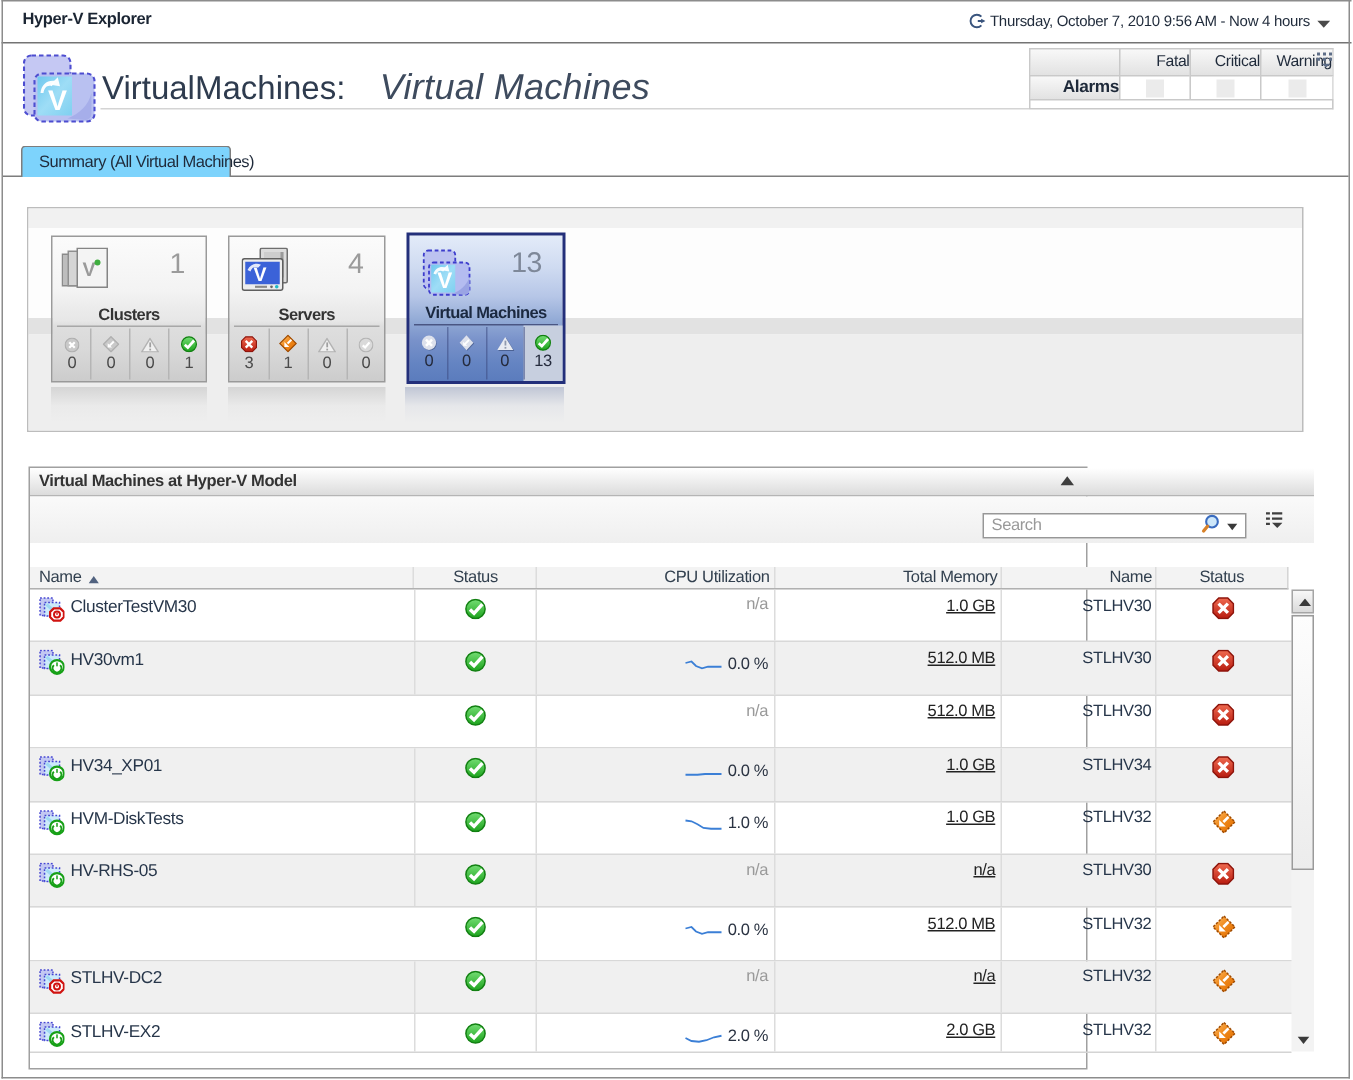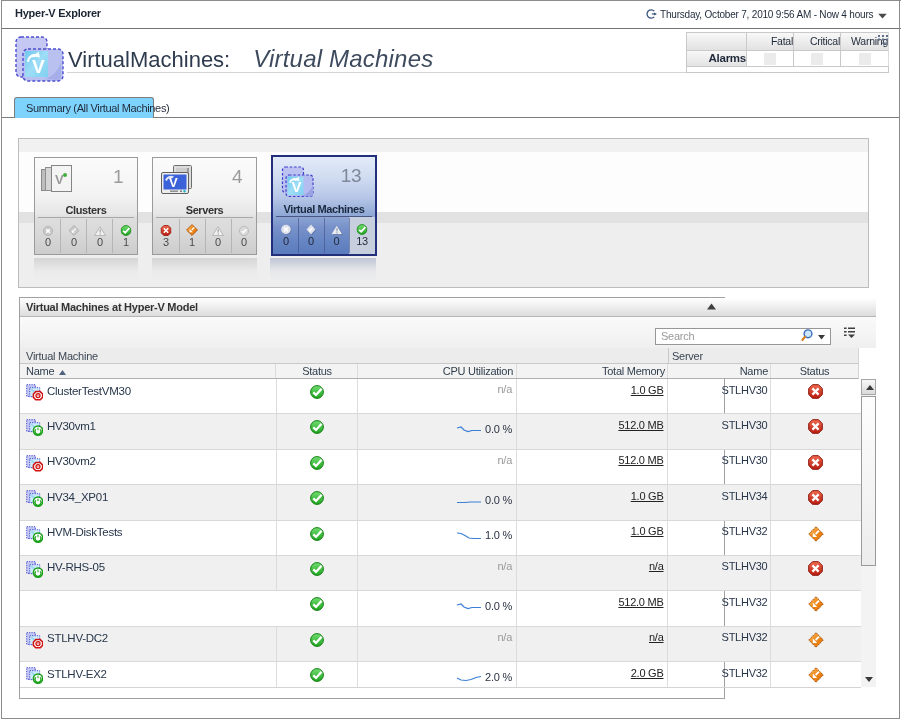--- a/index.html
+++ b/index.html
@@ -37,21 +37,21 @@
 .tile .col .ic { position:absolute; left:50%; top:4px; transform:translateX(-50%); }
 .tile .col .num { position:absolute; left:0; width:100%; top:18px; text-align:center; font-size:11px; color:#4a4a4a; }
 .tile .vdiv { position:absolute; top:61px; bottom:1px; width:1px; background:#b5b5b5; }
 #tile3 { left:252px; top:16px; width:106px; height:101px; border:2px solid #232f7a; background:linear-gradient(180deg,#e3ebf9 0%,#cfdbf1 22%,#b6c6e7 42%,#93abd6 58%,#7992ca 72%,#6484c2 88%,#5b7cbd 100%); }
 #tile3 .lbl { color:#1b2940; }
 #tile3 .sep { background:#4a5683; }
 #tile3 .vdiv { background:rgba(60,75,130,.55); }
 #tile3 .num { color:#252b3d; }
 .refl { position:absolute; top:119px; height:28px; }
 
-#gridpanel { left:19px; top:297px; width:706px; height:402px; border:1px solid #a0a0a0; background:#fff; }
+#gridpanel { left:19px; top:311px; width:706px; height:402px; border:1px solid #a0a0a0; background:#fff; }
 #gtitle { left:0; top:0; width:856px; height:19px; background:linear-gradient(180deg,#ffffff,#dcdcdc); border-bottom:1px solid #b5b5b5; font-size:11px; font-weight:bold; color:#333; line-height:18px; padding-left:6px; }
 #toolbar { left:0; top:19px; width:856px; height:31px; background:linear-gradient(180deg,#fafafa,#efefef); }
 #searchbox { position:absolute; left:635px; top:11px; width:176px; height:17px; border:1px solid #979797; background:#fff; font-size:11px; color:#999; line-height:15px; padding-left:5px; }
 #grouphdr { left:0; top:50px; width:839px; height:16px; background:#ececec; border-bottom:1px solid #c8c8c8; border-right:1px solid #d5d5d5; font-size:11px; color:#3c4654; }
 #colhdr { left:0; top:66px; width:839px; height:15px; background:#f3f3f3; border-bottom:1px solid #b0b0b0; border-right:1px solid #d5d5d5; font-size:11px; color:#32404f; }
 #rows { left:0; top:81px; width:842px; height:308px; overflow:hidden; }
 .row { position:relative; width:842px; height:35.4px; border-bottom:1px solid #d8d8d8; }
 .row.alt { background:#f0f0f0; }
 .cell { position:absolute; top:0; height:100%; border-right:1px solid #dcdcdc; }
 .c1 { left:0; width:257px; }
@@ -341,25 +341,20 @@
    <g fill="#3f3f3f">
     <rect x="0" y="0.5" width="2.6" height="1.5"></rect>
           <rect x="4" y="0.5" width="7" height="1.5"></rect>
     <rect x="0" y="4" width="2.6" height="1.5"></rect>
           <rect x="4" y="4" width="7" height="1.5"></rect>
     <rect x="0" y="7.5" width="2.6" height="1.5"></rect>
    </g>
    <polygon points="4,7.5 11,7.5 7.5,11" fill="#3f3f3f"></polygon>
   </svg>
  </div>
- <div class="abs" id="grouphdr">
-  <span style="position:absolute;left:6px;top:2px">Virtual Machine</span>
-  <span style="position:absolute;left:652px;top:2px">Server</span>
-  <div style="position:absolute;left:648px;top:0;width:1px;height:16px;background:#c8c8c8"></div>
- </div>
  <div class="abs" id="colhdr">
   <span style="position:absolute;left:6px;top:1px">Name</span>
   <svg style="position:absolute;left:39px;top:5.5px" width="7" height="5" viewBox="0 0 7 5">
         <polygon points="3.5,0 7,5 0,5" fill="#51627f"></polygon>
       </svg>
   <span style="position:absolute;left:256px;width:82px;text-align:center;top:1px">Status</span>
   <span style="position:absolute;left:338px;width:155px;text-align:right;top:1px">CPU Utilization</span>
   <span style="position:absolute;left:497px;width:148px;text-align:right;top:1px">Total Memory</span>
   <span style="position:absolute;left:648px;width:100px;text-align:right;top:1px">Name</span>
   <span style="position:absolute;left:751px;width:87px;text-align:center;top:1px">Status</span>
@@ -436,32 +431,20 @@
           <span class="srv">STLHV30</span>
         </div>
         <div class="cell c6">
           <svg class="stic2" width="15" height="15" viewBox="0 0 15 15">
             <polygon points="4.5,0.7 10.5,0.7 14.3,4.5 14.3,10.5 10.5,14.3 4.5,14.3 0.7,10.5 0.7,4.5" fill="url(#rg)" stroke="#8e150c"></polygon>
             <path d="M4.4 4.4 L10.6 10.6 M10.6 4.4 L4.4 10.6" stroke="#fff" stroke-width="2.2"></path>
           </svg>
         </div>
       </div>
  <div class="row">
-        <div class="cell c1">
-          <svg class="vmic" width="17" height="17" viewBox="0 0 17 17">
-            <rect x="0.7" y="0.7" width="8.6" height="11.6" fill="#c3c8f2" stroke="#4646d2" stroke-width="1" stroke-dasharray="1.2,1.2"></rect>
-            <rect x="3.7" y="3.7" width="10" height="9" fill="#cdeafb" stroke="#4646d2" stroke-width="1" stroke-dasharray="1.2,1.2"></rect>
-            <path d="M5 5 l7 6" stroke="#9fd8f2" stroke-width="2"></path>
-            <polygon points="9.8,7.6 14.2,7.6 16.6,10 16.6,13.4 14.2,15.8 9.8,15.8 7.4,13.4 7.4,10" fill="#fff" stroke="#d01310" stroke-width="1.5"></polygon>
-            <circle cx="12" cy="11.6" r="2" fill="none" stroke="#d01310" stroke-width="1.3"></circle>
-            <rect x="11.5" y="10" width="1" height="1.8" fill="#fff"></rect>
-            <rect x="11.55" y="9.7" width="0.9" height="2.2" fill="#d01310"></rect>
-          </svg>
-          <span class="vmname">HV30vm2</span>
-        </div>
         <div class="cell c2">
           <svg class="stic" width="14" height="14" viewBox="0 0 14 14">
             <circle cx="7" cy="7" r="6.4" fill="url(#gg)" stroke="#128012"></circle>
             <path d="M3.3 7.4 L6 9.9 L11.6 3.7" stroke="#fff" stroke-width="2.3" fill="none"></path>
           </svg>
         </div>
         <div class="cell c3">
           <span class="num3 na">n/a</span>
         </div>
         <div class="cell c4">

